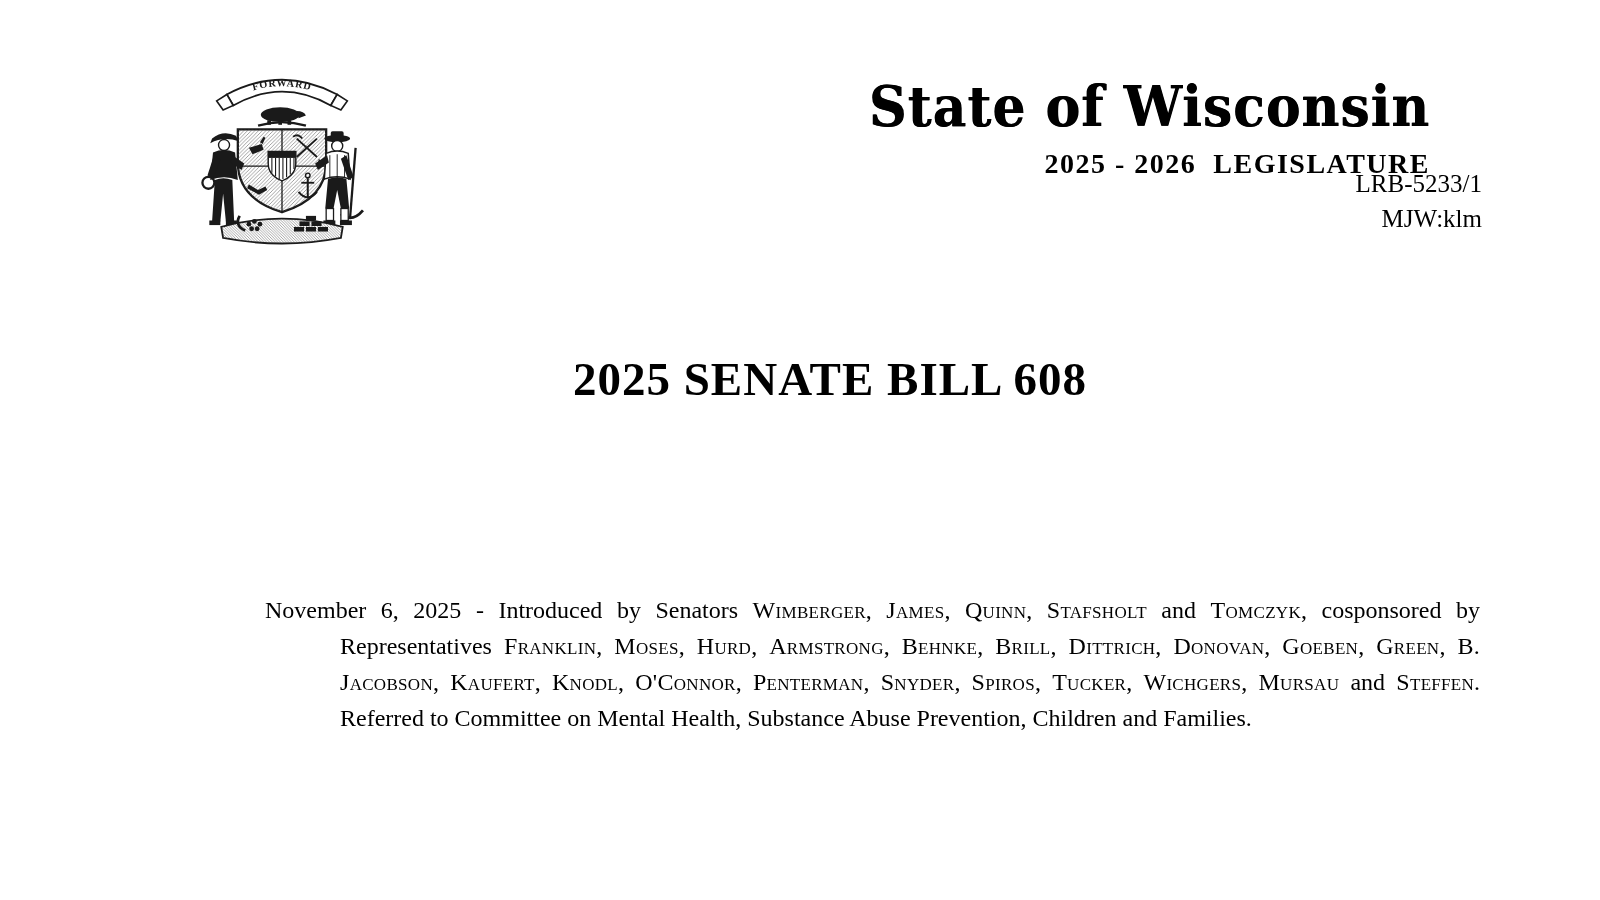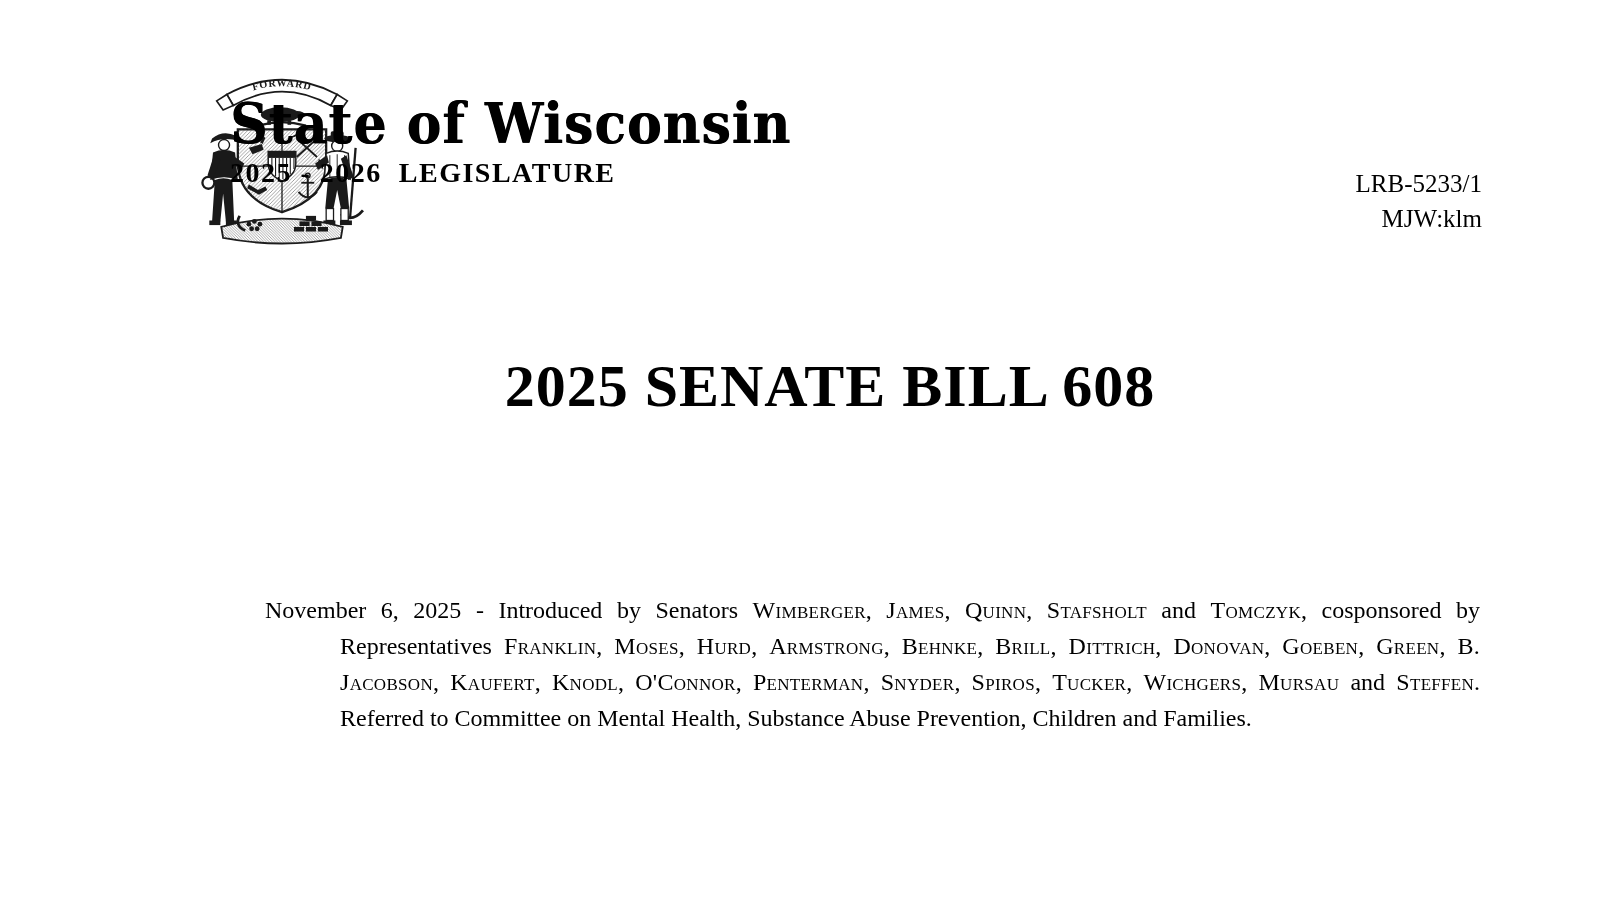--- a/index.html
+++ b/index.html
@@ -15,56 +15,56 @@
   .crest {
     position: absolute;
     left: 190px;
     top: 63px;
     width: 184px;
     height: 188px;
   }
   .header-center {
     position: absolute;
     left: 230px;
-    top: 95px;
+    top: 78px;
     width: 1200px;
-    text-align: left;
+    text-align: right;
   }
   .state-title {
     font-family: "DejaVu Serif", serif;
     font-weight: 700;
     font-size: 52px;
     line-height: 58px;
     letter-spacing: 1px;
     transform: scaleY(1.06);
     text-shadow: 0.6px 0 0 #000;
   }
   .session-line {
-    margin-top: 4px;
+    margin-top: 12px;
     font-weight: 700;
     font-size: 28px;
     letter-spacing: 1.5px;
     white-space: pre;
   }
   .lrb-block {
     position: absolute;
     right: 118px;
     top: 166px;
     text-align: right;
     font-size: 25px;
     line-height: 35px;
   }
   .bill-title {
     position: absolute;
     left: 230px;
     top: 352px;
     width: 1200px;
     text-align: center;
     font-weight: 700;
-    font-size: 60px;
+    font-size: 47px;
     letter-spacing: 1px;
   }
   .intro {
     position: absolute;
     left: 265px;
     top: 592px;
     width: 1215px;
     padding-left: 75px;
     text-indent: -75px;
     font-size: 24px;

